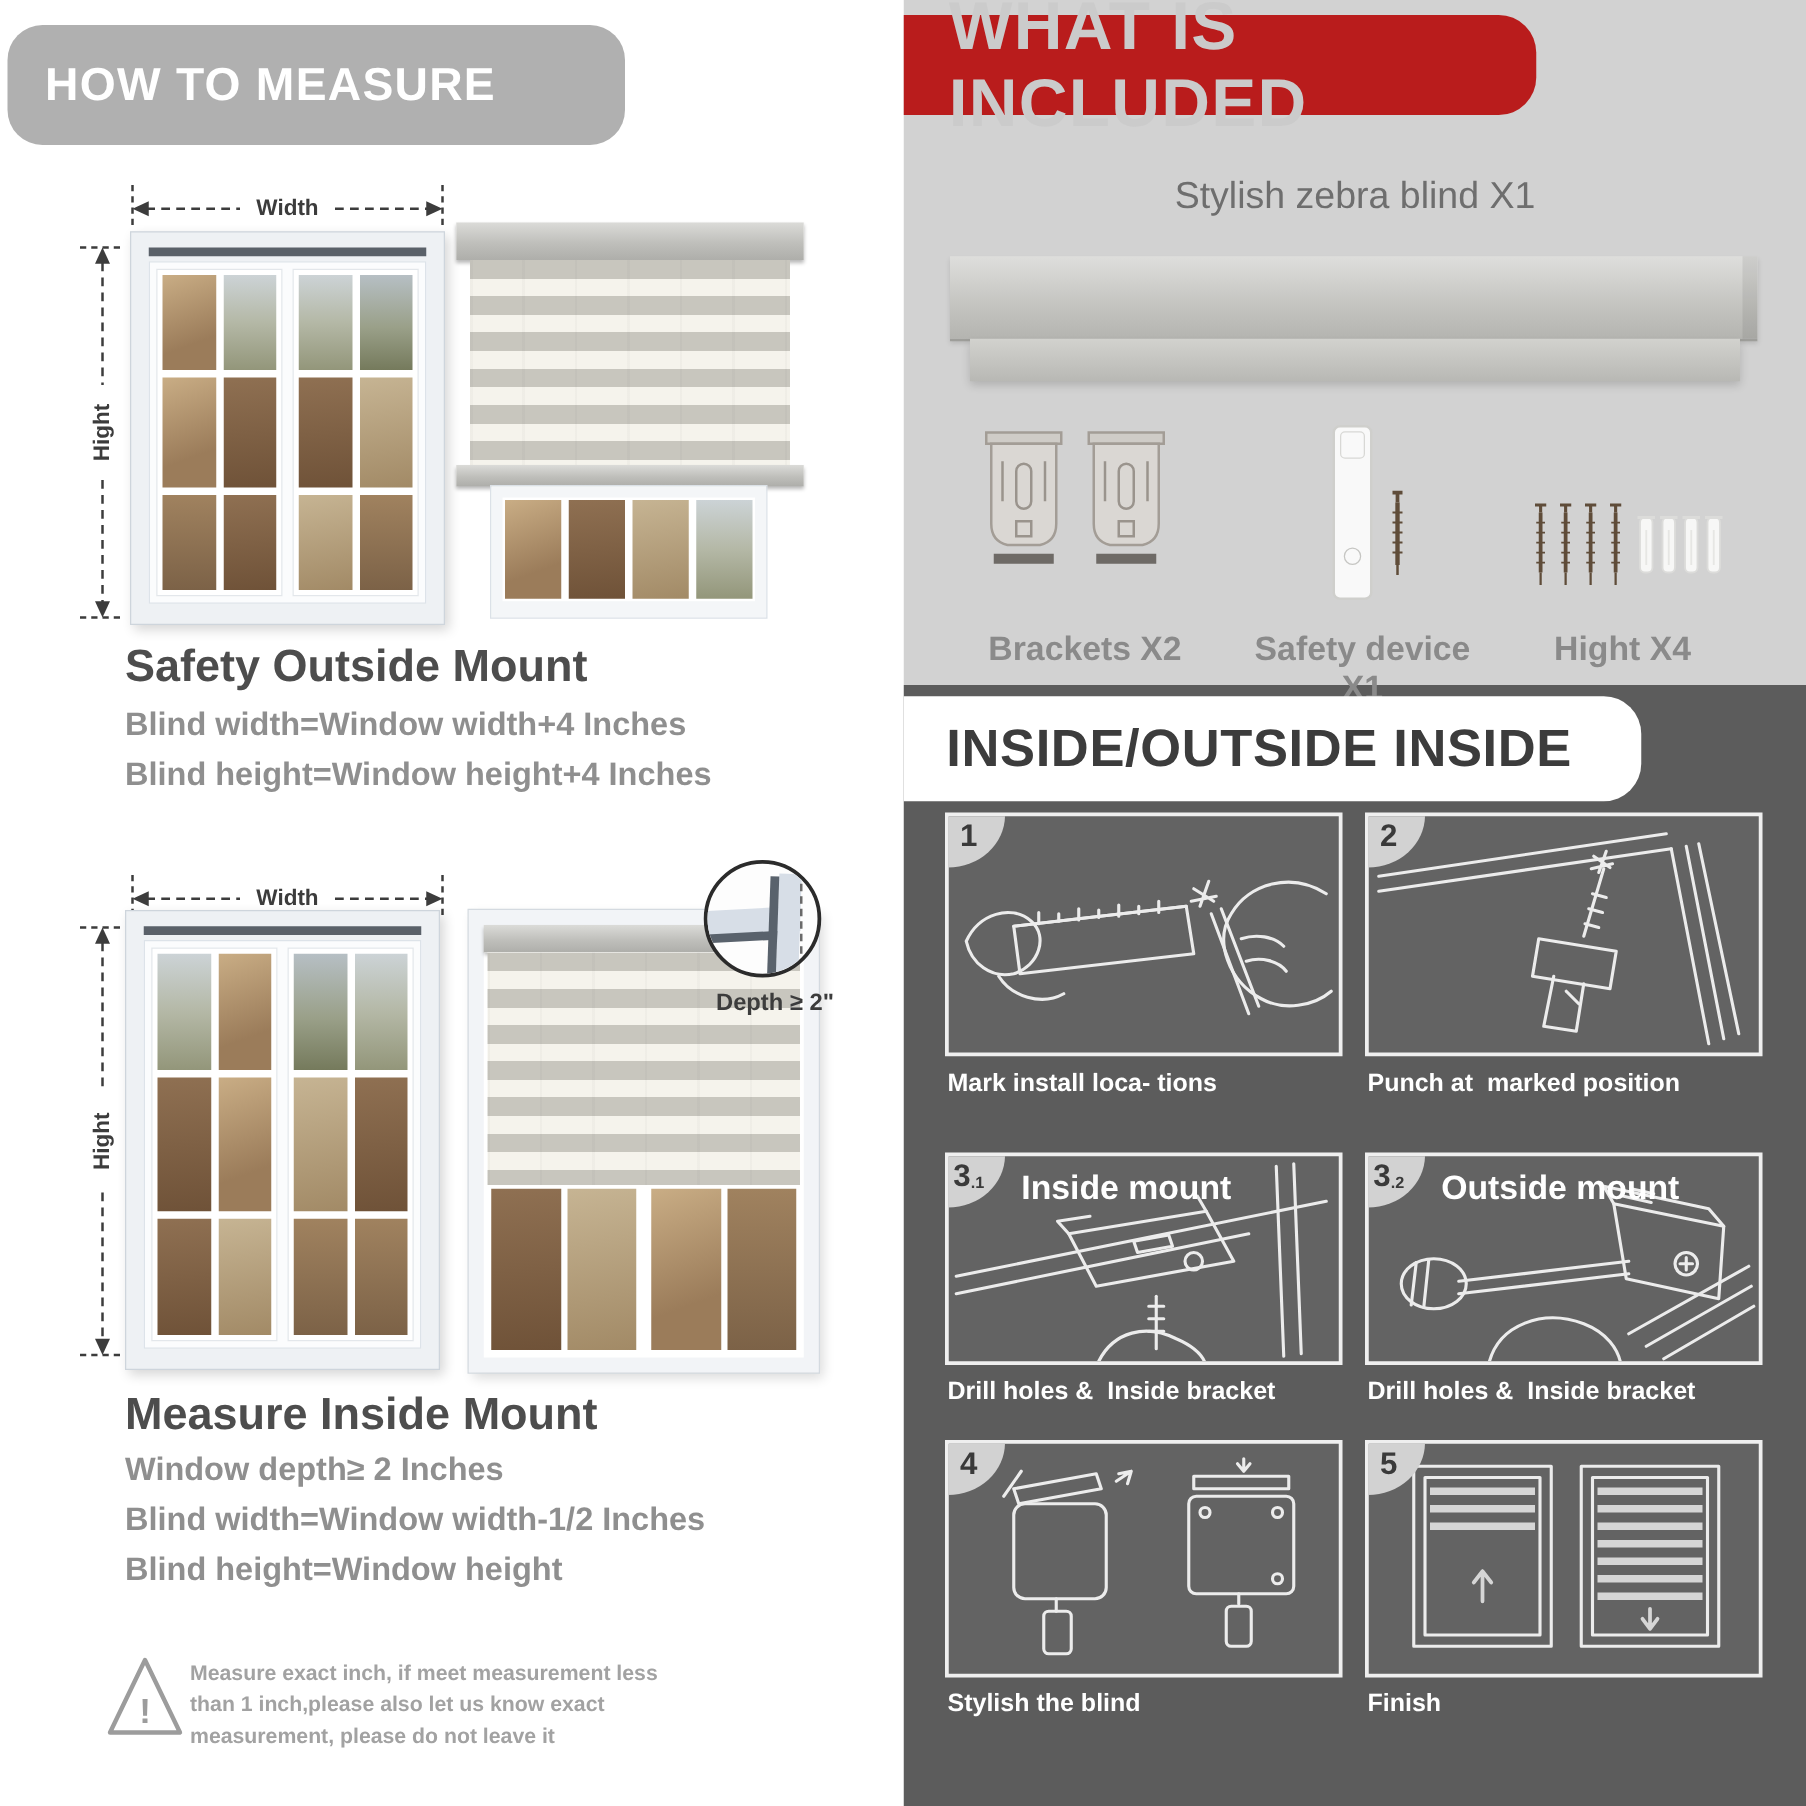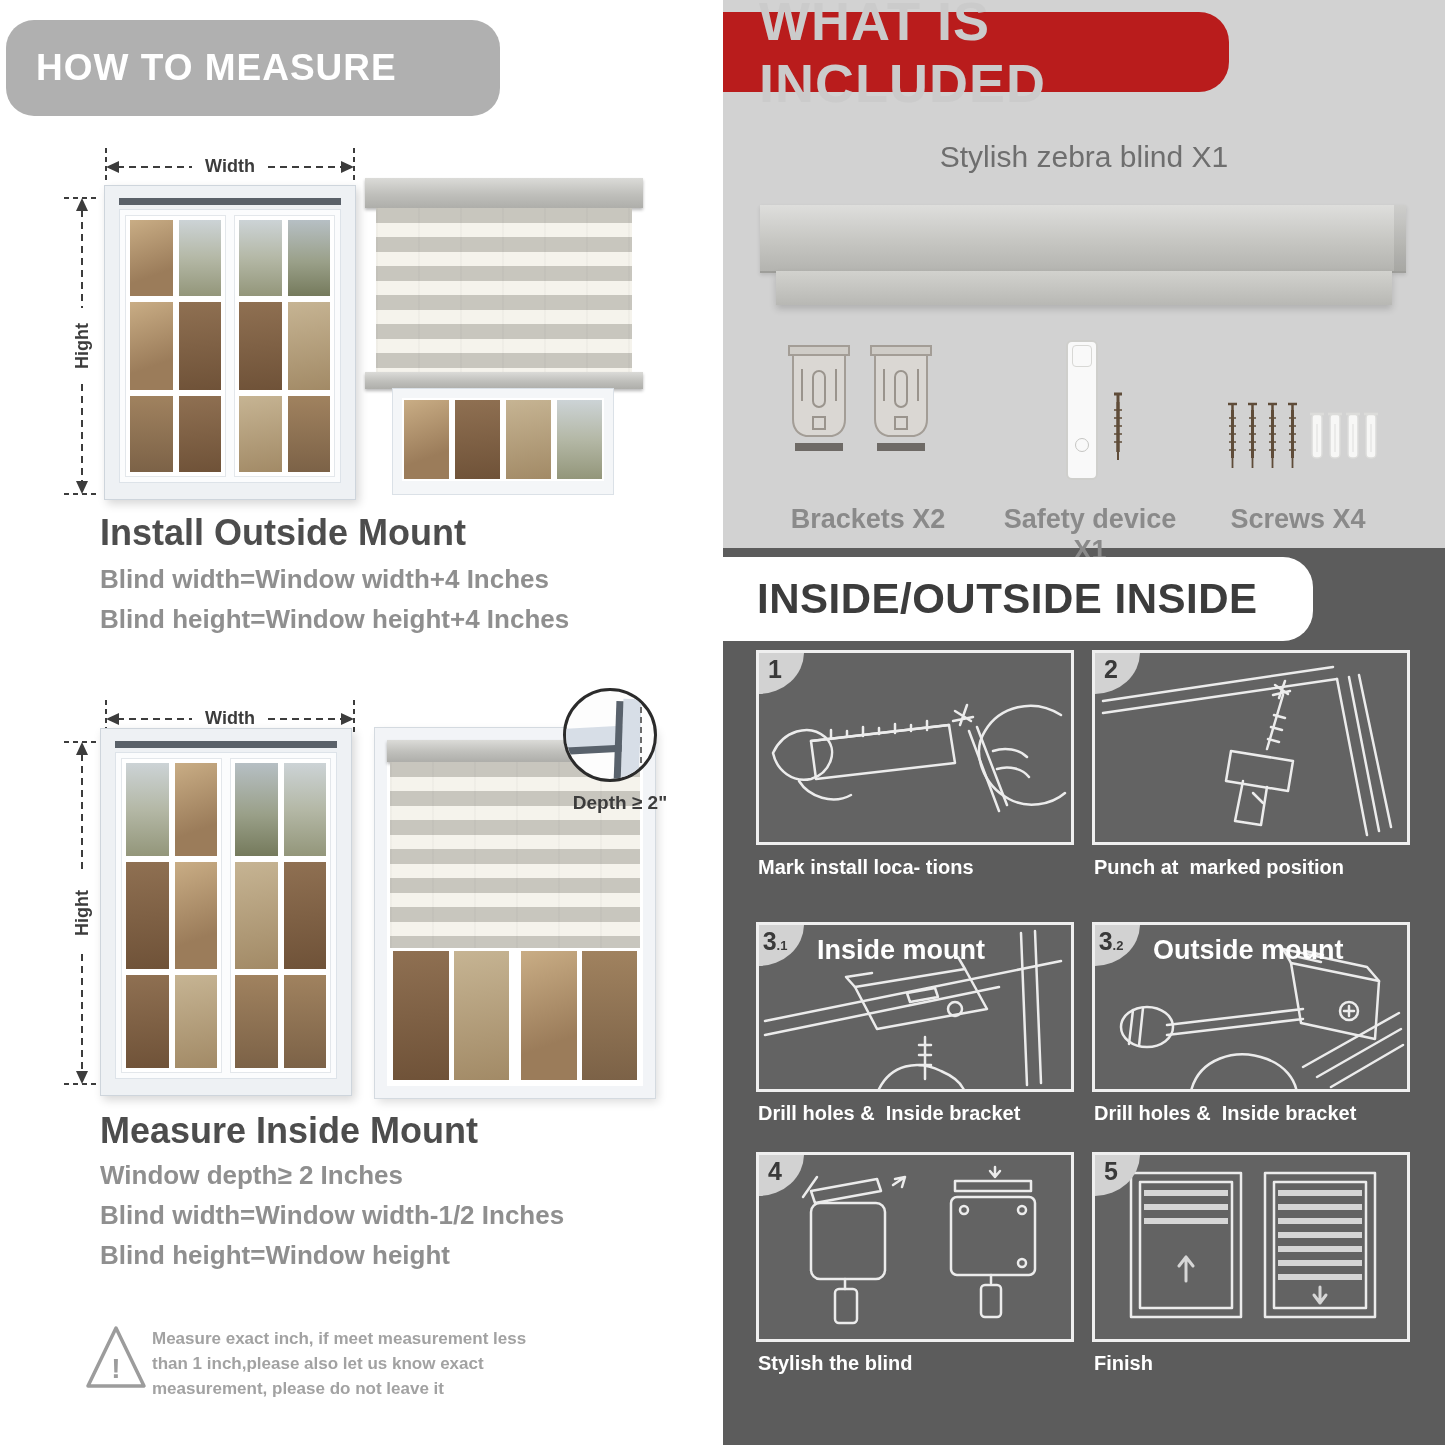--- a/index.html
+++ b/index.html
@@ -154,21 +154,21 @@
     <div class="abs fabric" style="left:11px;right:11px;top:30px;height:164px"></div>
     <div class="abs rail" style="left:0;right:0;top:194px;height:17px"></div>
     <div class="abs sliver" style="left:28px;right:30px;top:211px;bottom:0">
       <div class="pane pA"></div>
       <div class="pane pC"></div>
       <div class="pane pE"></div>
       <div class="pane pB"></div>
     </div>
   </div>
 
-  <div class="abs sec-heading" style="left:100px;top:512px">Install Outside Mount</div>
+  <div class="abs sec-heading" style="left:100px;top:512px">Safety Outside Mount</div>
   <div class="abs formula" style="left:100px;top:564px">Blind width=Window width+4 Inches</div>
   <div class="abs formula" style="left:100px;top:604px">Blind height=Window height+4 Inches</div>
 
   <div class="abs" style="left:104px;top:698px;width:252px;height:40px">
     <svg width="252" height="40" viewBox="0 0 252 40">
       <g stroke="#3c3c3c" stroke-width="2" fill="none">
         <line x1="2" y1="2" x2="2" y2="38" stroke-dasharray="5 4"></line>
         <line x1="250" y1="2" x2="250" y2="38" stroke-dasharray="5 4"></line>
         <line x1="13" y1="21" x2="88" y2="21" stroke-dasharray="7 5"></line>
         <line x1="164" y1="21" x2="239" y2="21" stroke-dasharray="7 5"></line>
@@ -343,21 +343,21 @@
             <rect x="0" y="4" width="10" height="44" rx="4"></rect>
             <path d="M-2 4 h14" stroke-width="2.5"></path>
             <path d="M5 14 v28" stroke="#e6e6e4"></path>
           </g>
       </g>
     </svg>
   </div>
 
   <div class="abs part-label" style="left:768px;top:504px;width:200px">Brackets X2</div>
   <div class="abs part-label" style="left:990px;top:504px;width:200px">Safety device X1</div>
-  <div class="abs part-label" style="left:1198px;top:504px;width:200px">Screws X4</div>
+  <div class="abs part-label" style="left:1198px;top:504px;width:200px">Hight X4</div>
 
   <div class="abs mount-box" style="left:723px;top:557px;width:590px;height:84px">
     <span class="t">INSIDE/OUTSIDE INSIDE</span>
   </div>
 
   <div class="abs panel" style="left:756px;top:650px;width:318px;height:195px">
     <svg class="art" viewBox="0 0 312 189">
       <g stroke="#ececec" stroke-width="2.5" fill="none" stroke-linecap="round" stroke-linejoin="round">
         <path d="M52 88 L190 72"></path>
         <path d="M52 88 L57 126 L196 110 L190 72 Z"></path>

